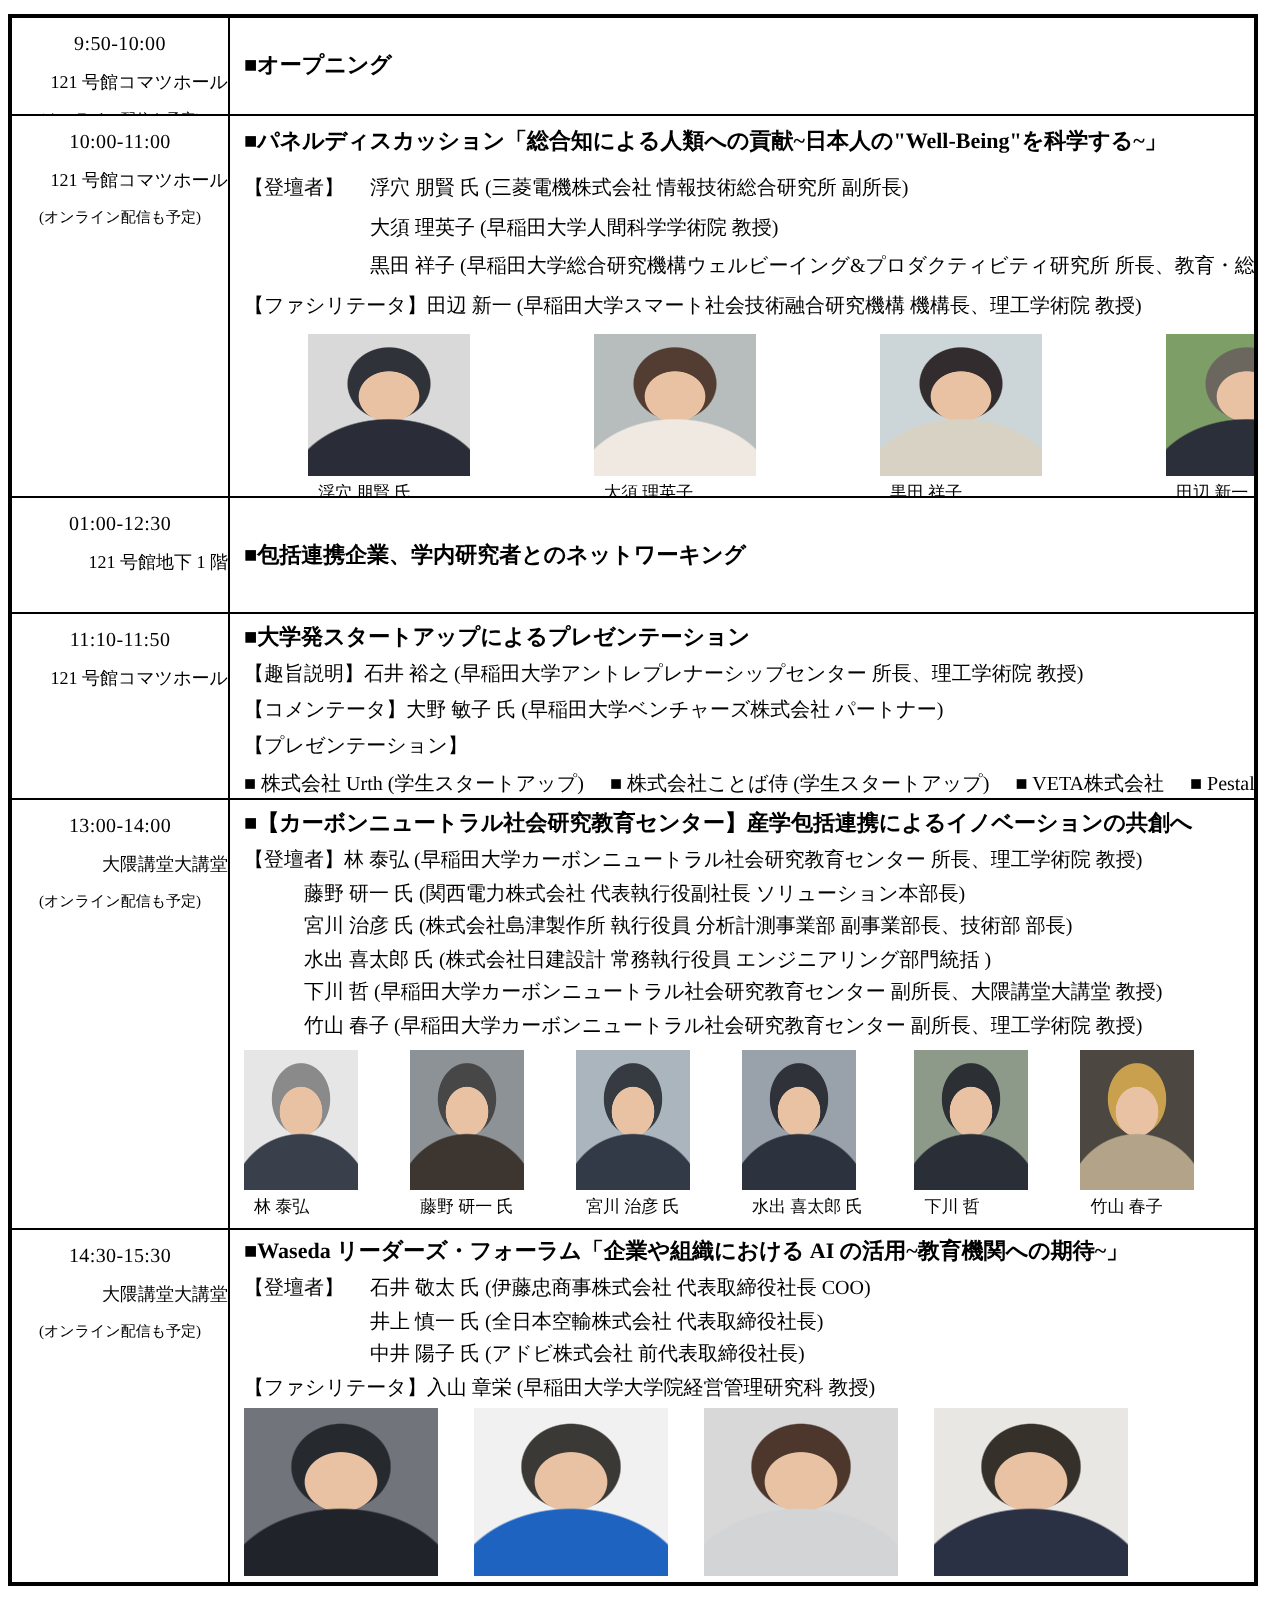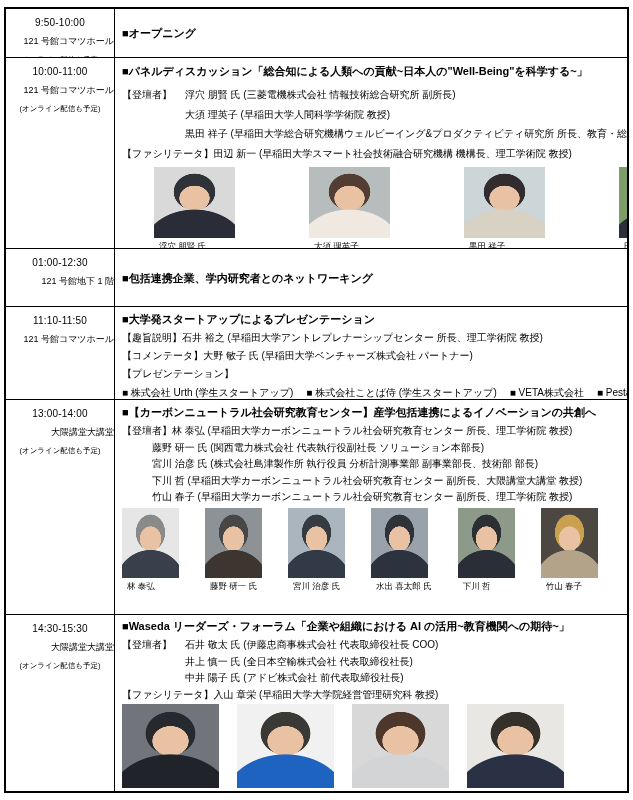--- a/index.html
+++ b/index.html
@@ -1,20 +1,20 @@
 <!DOCTYPE html>
 <html><head>
 <meta charset="utf-8">
 <style>
   * { margin:0; padding:0; box-sizing:border-box; }
   html,body { width:633px; height:800px; background:#ffffff; }
   body { font-family:"Liberation Sans","DejaVu Sans",sans-serif; color:#000; position:relative; }
   .sheet { position:absolute; left:4px; top:7px; width:625px; height:786px;
            border:2.5px solid #000; background:#fff; display:flex; flex-direction:column; }
-  .row { display:flex; border-bottom:1.5px solid #000; overflow:hidden; flex-shrink:0; }
+  .row { display:flex; border-bottom:1.5px solid #000; overflow:hidden; flex-shrink:0;font-family:Liberation Serif, serif; }
   .row:last-child { border-bottom:none; flex:1; }
   .time-cell { width:109px; flex-shrink:0; border-right:1.5px solid #000;
                text-align:center; padding-top:8px; overflow:hidden; }
   .time { font-size:10px; letter-spacing:.2px; }
   .loc  { font-size:9px;  margin-top:7px;text-align:right; }
   .note { font-size:7.5px; margin-top:7px; }
   .note:empty { display:none; }
   .content-cell { flex:1; padding:6px 8px 0 7px; overflow:hidden; }
   .content-cell.centered { display:flex; flex-direction:column; justify-content:center; padding-top:0; }
   .title { font-size:11px; font-weight:bold; line-height:14px; white-space:nowrap; }
@@ -26,21 +26,21 @@
   .line.cont-md { padding-left:30px; }
   .presenters { margin-top:1px; }
   .presenter { margin-right:13px; }
   .photos { display:flex; align-items:flex-start; margin-top:4px; }
   .photo { background-color:var(--bg,#ddd);
            background-image:
              radial-gradient(ellipse 62% 52% at 50% 112%, var(--suit,#333) 99%, transparent 101%),
              radial-gradient(ellipse 19% 18% at 50% 44%, var(--skin,#e8c2a2) 97%, transparent 100%),
              radial-gradient(ellipse 26% 26% at 50% 35%, var(--hair,#222) 97%, transparent 100%); }
   .cap { font-size:8.5px; margin-top:3px; padding-left:5px; white-space:nowrap; }
-  .ph4 .ph { margin-right:42px;padding-left:32px; }
+  .ph4 .ph { margin-right:30px;padding-left:32px; }
   .ph4 .photo { width:81px; height:71px; }
   .ph6 .ph { margin-right:26px; }
   .ph6 .photo { width:57px; height:70px; }
   .phL .ph { margin-right:18px; }
   .phL .photo { width:97px; height:84px; }
   .r4 .content-cell { padding-top:5px; }
   .r4 .lines { margin-top:3px; }
   .r4 .line { line-height:18px; }
   .r5 .content-cell { padding-top:5px; }
   .r5 .lines { margin-top:4px; }
@@ -164,20 +164,23 @@
           <span class="lbl">【登壇者】</span>
           <span>林 泰弘 (早稲田大学カーボンニュートラル社会研究教育センター 所長、理工学術院 教授)</span>
         </div>
         <div class="line cont-md">
           <span>藤野 研一 氏 (関西電力株式会社 代表執行役副社長 ソリューション本部長)</span>
         </div>
         <div class="line cont-md">
           <span>宮川 治彦 氏 (株式会社島津製作所 執行役員 分析計測事業部 副事業部長、技術部 部長)</span>
         </div>
         <div class="line cont-md">
+          <span>水出 喜太郎 氏 (株式会社日建設計 常務執行役員 エンジニアリング部門統括 )</span>
+        </div>
+        <div class="line cont-md">
           <span>下川 哲 (早稲田大学カーボンニュートラル社会研究教育センター 副所長、大隈講堂大講堂 教授)</span>
         </div>
         <div class="line cont-md">
           <span>竹山 春子 (早稲田大学カーボンニュートラル社会研究教育センター 副所長、理工学術院 教授)</span>
         </div>
       </div>
       <div class="photos ph6">
         <div class="ph">
           <div class="photo" style="--bg: #e6e6e6; --hair: #8a8a8a; --suit: #39404c;"></div>
           <div class="cap">林 泰弘</div>

